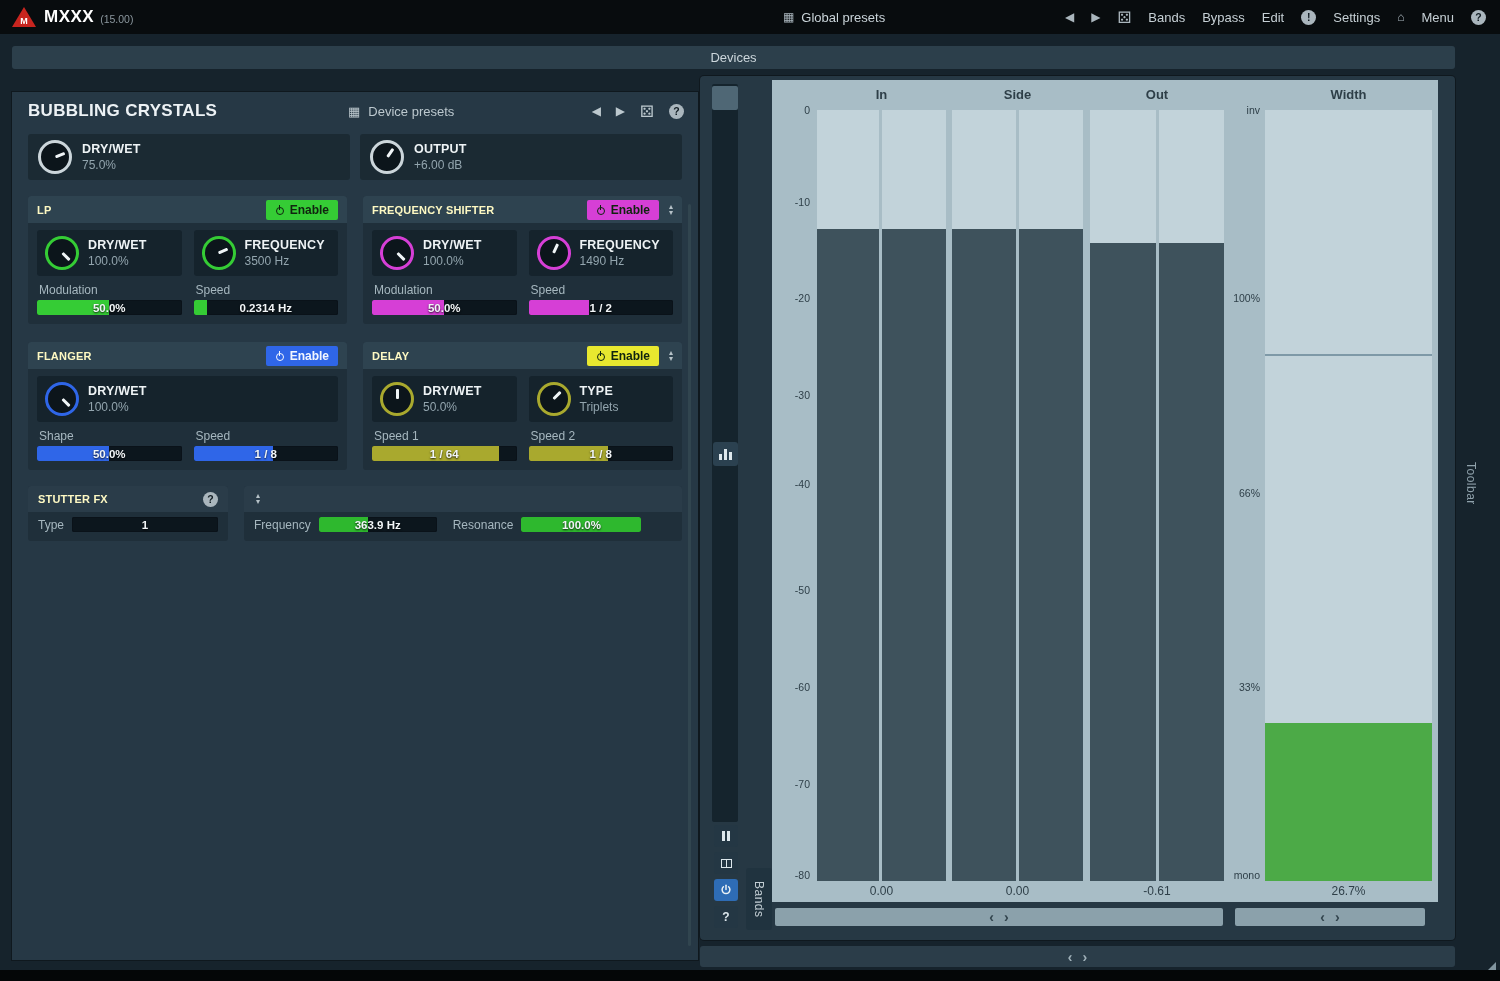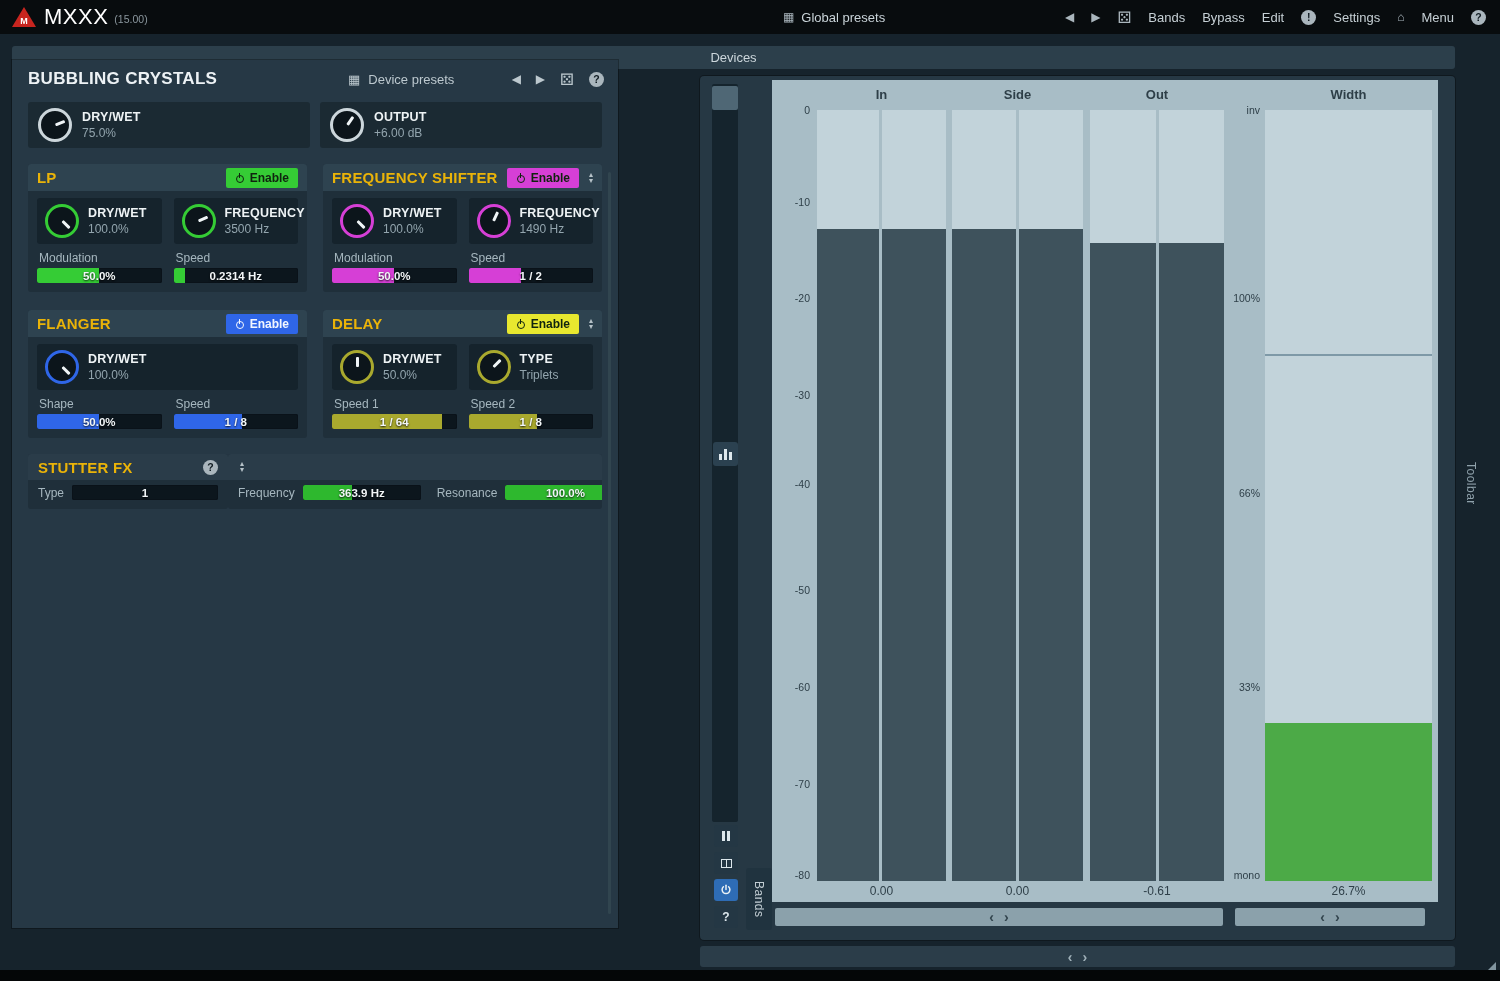--- a/index.html
+++ b/index.html
@@ -5,35 +5,35 @@
   html,body{margin:0;padding:0}
   body{width:1500px;height:981px;position:relative;overflow:hidden;background:#16232c;
        font-family:"Liberation Sans",sans-serif;color:#dfe8ec}
   
   .topbar{position:absolute;left:0;top:0;width:1500px;height:34px;background:#080c0e;
           display:flex;align-items:center;color:#c6d0d5;font-size:13px}
   .logo{position:relative;width:24px;height:20px;margin:0 8px 0 12px}
   .logo::before{content:"";position:absolute;inset:0;background:var(--accent,#c8251f);
                 clip-path:polygon(50% 0,100% 100%,0 100%)}
   .logo-m{position:absolute;left:0;right:0;bottom:1px;text-align:center;font-size:9px;font-weight:700;color:#fff}
-  .app-name{font-size:22px;font-weight:400;color:#fff;letter-spacing:.5px}
+  .app-name{font-size:17px;font-weight:700;color:#fff;letter-spacing:.5px}
   .app-ver{font-size:10.5px;color:#8b979e;margin:4px 0 0 6px}
   .tb-center{position:absolute;left:783px;display:flex;align-items:center;gap:7px;color:#c9d3d8}
   .tb-right{margin-left:auto;display:flex;align-items:center;gap:17px;padding-right:14px}
   .tb-icon{color:#aab6bd;font-size:12px}
   .tb-icon.dice{font-size:16px}
   .circ-icon{width:15px;height:15px;border-radius:50%;background:#aab6bd;color:#101b21;
              font-size:10.5px;font-weight:700;display:flex;align-items:center;justify-content:center;flex:none}
   .circ-icon.sm{width:15px;height:15px}
   
   .devices-bar{position:absolute;left:12px;top:46px;width:1443px;height:23px;background:#2c3f4b;
                border-radius:3px;display:flex;align-items:center;justify-content:center;
                color:#ccd6db;font-size:13px}
   
-  .left-panel{position:absolute;left:12px;top:60px;width:606px;height:868px;background:#263845;
+  .left-panel{position:absolute;left:12px;top:92px;width:686px;height:868px;background:#263845;
               border-radius:0;box-shadow:0 0 0 1px rgba(0,0,0,.3)}
   .lp-scroll{position:absolute;right:7px;top:112px;bottom:14px;width:3px;background:#31454f;border-radius:2px}
   .dev-header{position:relative;height:38px;display:flex;align-items:center;padding:0 16px}
   .dev-title{font-size:17px;font-weight:700;color:#edf2f5;letter-spacing:.3px}
   .dev-presets{position:absolute;left:336px;display:flex;align-items:center;gap:8px;color:#bcc8ce;font-size:13px}
   .dev-icons{position:absolute;right:14px;display:flex;align-items:center;gap:15px;color:#bcc8ce;font-size:12px}
   .dev-icons .dice{font-size:16px}
   .globals{display:flex;gap:10px;margin:4px 16px 0}
   .gcell{flex:1;height:46px;background:#1b2a33;border-radius:3px;display:flex;align-items:center;
          gap:10px;padding:0 10px;box-sizing:border-box}
@@ -41,21 +41,21 @@
   .ktext .kvalue{font-size:12px;color:#93a5ae;margin-top:2px;white-space:nowrap}
   .knob{width:28px;height:28px;border:3px solid var(--accent,#ccd6db);border-radius:50%;
         background:#0c151b;position:relative;flex:none}
   .knob .ptr{position:absolute;left:50%;bottom:50%;width:3px;height:10px;margin-left:-1.5px;
              background:#f0f5f7;border-radius:1px;transform-origin:50% 100%;
              transform:rotate(var(--angle,0deg))}
   
   .modgrid{display:grid;grid-template-columns:1fr 1fr;gap:18px 16px;margin:16px 16px 0}
   .module{background:#1f2f3a;border-radius:3px;overflow:hidden}
   .mod-head{height:27px;background:#2e4350;display:flex;align-items:center;padding:0 9px;gap:8px}
-  .mod-title{font-size:15px;font-weight:700;color:#eab308;flex:1;letter-spacing:.2px;white-space:nowrap}
+  .mod-title{font-size:11px;font-weight:700;color:#fef9c3;flex:1;letter-spacing:.2px;white-space:nowrap}
   .enable{height:20px;padding:0 9px;border:none;border-radius:2px;display:inline-flex;align-items:center;
           gap:5px;font-size:12px;font-weight:700;background:var(--accent,#3c9);color:#10240f;
           font-family:"Liberation Sans",sans-serif;flex:none}
   .enable.lt{color:#f2f6ff}
   .pwr{width:10px;height:10px;position:relative;display:inline-block;flex:none}
   .pwr::before{content:"";position:absolute;left:1px;top:2px;width:6px;height:6px;
                border:1.5px solid currentColor;border-radius:50%}
   .pwr::after{content:"";position:absolute;left:4.2px;top:0;width:1.6px;height:5px;background:currentColor}
   .spin{display:flex;flex-direction:column;margin-left:2px;flex:none}
   .spin i{font-style:normal;font-size:8px;line-height:6px;color:#b6c2c8;display:block;text-align:center}
@@ -69,21 +69,21 @@
   .plabel.inline{margin:0;padding:0}
   .pbar{position:relative;height:15px;background:#0c161d;border-radius:2px;overflow:hidden;
         box-shadow:inset 0 0 0 1px #0a1219}
   .pbar .fill{position:absolute;left:0;top:0;bottom:0;background:var(--accent,#3c9)}
   .pbar .btxt{position:absolute;inset:0;display:flex;align-items:center;justify-content:center;
               font-size:11.5px;font-weight:600;color:#f2f6f8;text-shadow:0 1px 2px rgba(0,0,0,.85)}
   .pbar.grow{flex:1}
   .pbar.w118{width:118px;flex:none}
   .pbar.w120{width:120px;flex:none}
   
-  .stubp-row{display:grid;grid-template-columns:200px 1fr;gap:0;margin:16px 16px 0}
+  .stubp-row{display:grid;grid-template-columns:200px 1fr;gap:16px;margin:16px 16px 0}
   .sbox{background:#1f2f3a;border-radius:3px;overflow:hidden}
   .sbox-head{height:26px;background:#2a3c49;display:flex;align-items:center;padding:0 10px;gap:8px}
   .sbox-body{display:flex;align-items:center;gap:8px;padding:5px 10px 9px}
   
   .right-panel{position:absolute;left:700px;top:76px;width:755px;height:864px;background:#263844;
                border-radius:4px;box-shadow:0 0 0 1px rgba(0,0,0,.3)}
   .vslider-track{position:absolute;left:12px;top:8px;width:26px;height:738px;background:#15242d;border-radius:2px}
   .vslider-handle{position:absolute;left:0;top:2px;width:26px;height:24px;background:#4f6775;border-radius:2px}
   .meter-mode-btn{position:absolute;left:13px;top:366px;width:25px;height:24px;background:#2b4150;
                   border-radius:3px;display:flex;align-items:center;justify-content:center;z-index:2}

